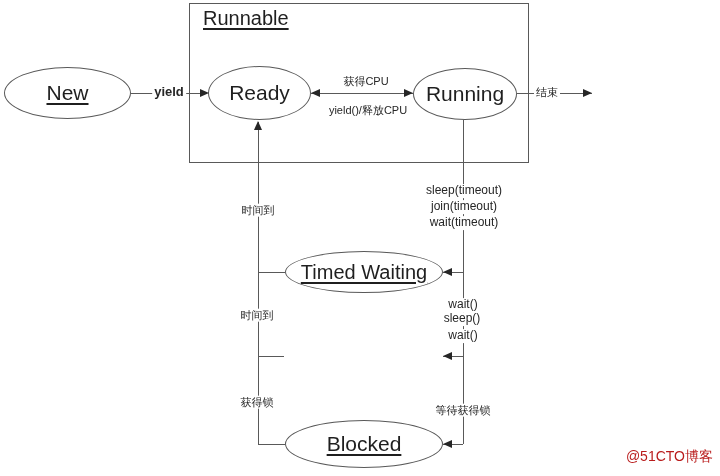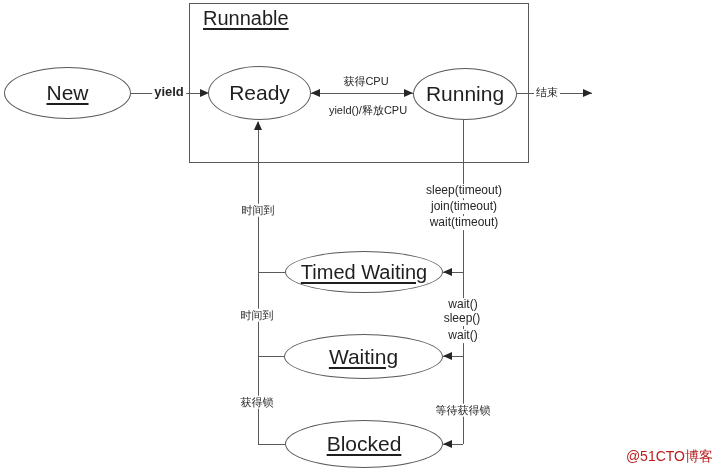--- a/index.html
+++ b/index.html
@@ -74,23 +74,20 @@
   </div>
   <div class="ellipse" style="left:208px;top:66px;width:103px;height:54px">
     <span class="state-label">Ready</span>
   </div>
   <div class="ellipse" style="left:413px;top:68px;width:104px;height:52px">
     <span class="state-label">Running</span>
   </div>
   <div class="ellipse" style="left:285px;top:251px;width:158px;height:42px">
     <span class="state-label underlined" style="font-size:20px">Timed Waiting</span>
   </div>
-  <div class="ellipse" style="left:284px;top:334px;width:159px;height:45px">
-    <span class="state-label underlined">Waiting</span>
-  </div>
   <div class="ellipse" style="left:285px;top:420px;width:158px;height:48px">
     <span class="state-label underlined">Blocked</span>
   </div>
 
   <div class="lbl lbl-start" style="left:169px;top:92px">yield</div>
   <div class="lbl lbl-zh" style="left:366px;top:81px">获得CPU</div>
   <div class="lbl lbl-zh" style="left:368px;top:110px">yield()/释放CPU</div>
   <div class="lbl lbl-zh" style="left:547px;top:92px">结束</div>
 
   <div class="lbl lbl-en" style="left:464px;top:191px">sleep(timeout)</div>

